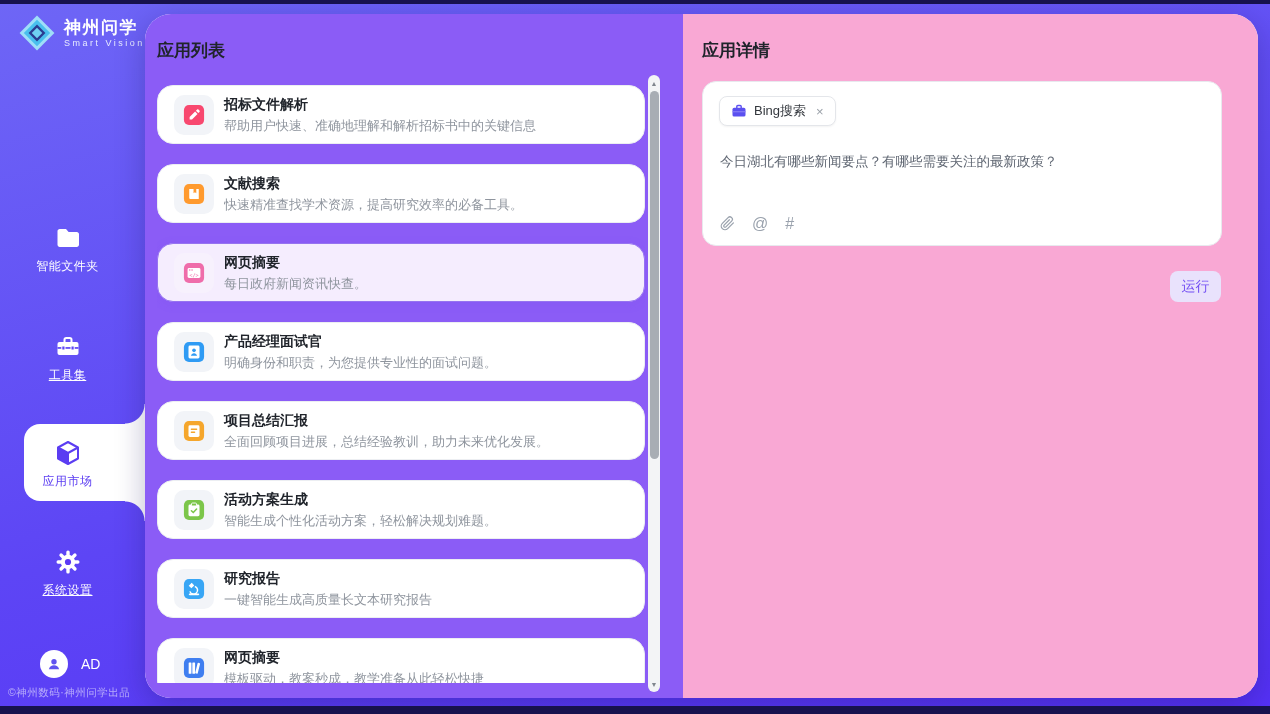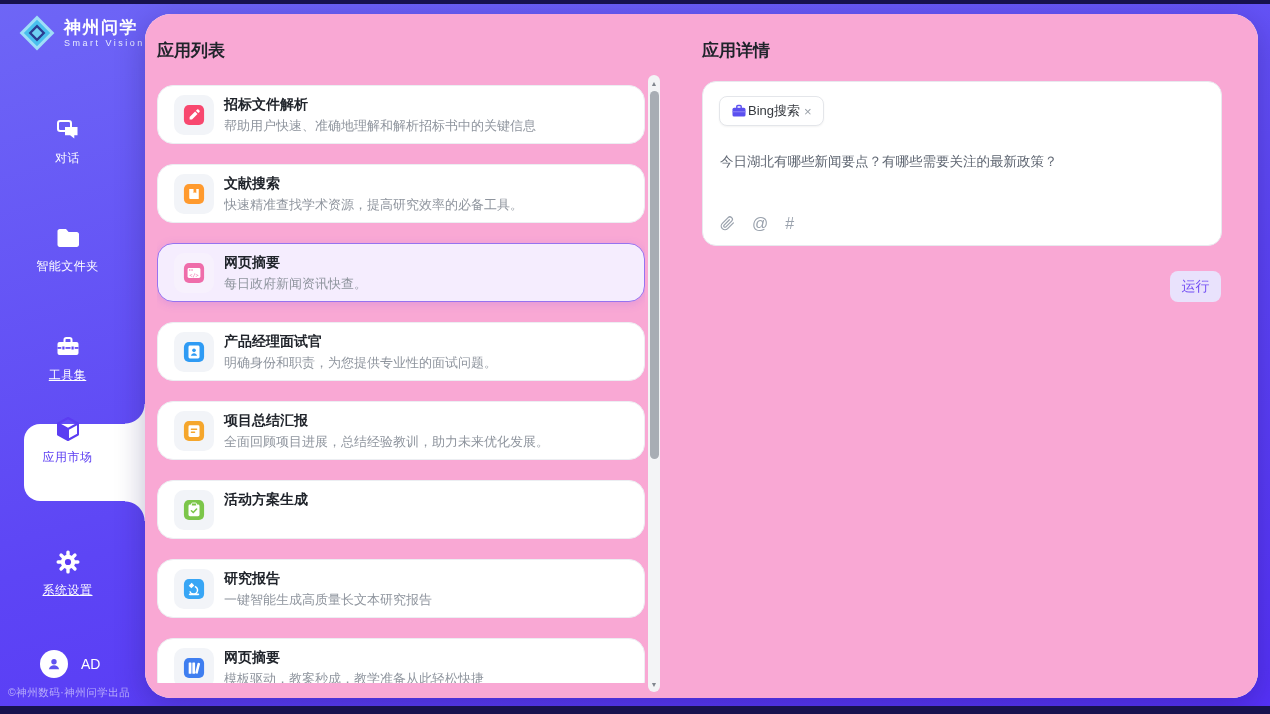--- a/index.html
+++ b/index.html
@@ -18,59 +18,59 @@
   .logo-gem { width:38px; height:38px; flex:0 0 auto; }
   .logo-cn { font-size:17px; font-weight:bold; color:#fff; letter-spacing:1.5px; line-height:1.15; }
   .logo-en { font-size:9px; color:#e7ebff; letter-spacing:2.5px; }
 
   .nav-item { position:absolute; left:0; width:135px; display:flex; flex-direction:column; align-items:center; gap:6px; color:#fff; cursor:pointer; z-index:3; }
   .nav-item .lbl { font-size:12px; letter-spacing:0.5px; }
   .nav-item.underlined .lbl { text-decoration:underline; }
   .nav-chat   { top:112px; }
   .nav-folder { top:220px; }
   .nav-tools  { top:329px; }
-  .nav-market { top:411px; color:#5b3df2;justify-content:flex-end; }
+  .nav-market { top:435px; color:#5b3df2;justify-content:flex-end; }
   .nav-market .lbl { color:#5b3df2; }
   .nav-gear   { top:544px;align-items:center; }
 
   .active-tab { position:absolute; left:24px; top:420px; width:121px; height:77px; background:#fff; border-radius:16px 0 0 16px; z-index:1; }
   .fillet { position:absolute; left:125px; width:20px; height:20px; z-index:1; }
   .fillet.t { top:400px; background:radial-gradient(circle at top left, rgba(0,0,0,0) 19px, #fff 20px); }
   .fillet.b { top:497px; background:radial-gradient(circle at bottom left, rgba(0,0,0,0) 19px, #fff 20px); }
 
   .user { position:absolute; left:40px; top:646px; display:flex; align-items:center; gap:13px; }
   .avatar { width:28px; height:28px; border-radius:50%; background:#fff; display:flex; align-items:center; justify-content:center; }
   .user-name { color:#fff; font-size:14px; }
   .copyright { position:absolute; left:8px; top:682px; font-size:10.5px; color:rgba(255,255,255,0.55); letter-spacing:0.5px; white-space:nowrap; }
 
   
   .content { position:absolute; left:145px; top:14px; width:1113px; height:684px; border-radius:26px; overflow:hidden; display:flex; background:#fff; box-shadow:0 8px 30px rgba(25,16,90,0.28); z-index:2; }
 
   
-  .list-panel { width:538px; flex:0 0 auto; background:#f9a8d4; position:relative; }
+  .list-panel { width:538px; flex:0 0 auto; background:#8b5cf6; position:relative; }
   .panel-title { position:absolute; left:12px; top:25px; font-size:17px; font-weight:bold; color:#20242b; }
   .cards { position:absolute; left:12px; top:71px; width:488px; height:598px; overflow:hidden; }
   .card { height:59px; border:1px solid #eceef2; border-radius:16px; margin-bottom:20px; position:relative; background:#fff; cursor:pointer; }
   .card.selected { background:#f5edfe; border:1.5px solid #9673f0; box-shadow:0 2px 10px rgba(120,80,240,0.18); }
   .app-icon { position:absolute; left:16px; top:9px; width:40px; height:40px; border-radius:10px; background:#f2f4f8; display:flex; align-items:center; justify-content:center; }
   .card.selected .app-icon { background:#f7f1fd; }
   .glyph { width:22px; height:22px; display:block; }
   .card .t { position:absolute; left:66px; top:10px; font-size:14px; font-weight:bold; color:#20242b; white-space:nowrap; }
   .card .d { position:absolute; left:66px; top:31px; font-size:13px; color:#8f959e; white-space:nowrap; overflow:hidden; max-width:405px; }
 
   .scrollbar { position:absolute; left:503px; top:61px; width:12px; height:617px; background:#f3f4f6; border-radius:7px; }
   .sb-arrow { position:absolute; left:0; width:12px; height:14px; color:#80868e; font-size:7px; text-align:center; line-height:15px; cursor:pointer; user-select:none; }
   .sb-up { top:1px; } .sb-down { bottom:1px; }
   .sb-thumb { position:absolute; left:1.5px; top:16px; width:9px; height:368px; background:#a8adb4; border-radius:5px; cursor:pointer; }
 
   
   .detail-panel { flex:1 1 auto; background:#f9a8d4; position:relative; }
   .detail-title { position:absolute; left:19px; top:25px; font-size:17px; font-weight:bold; color:#20242b; }
   .detail-card { position:absolute; left:19px; top:67px; width:520px; height:165px; background:#fff; border:1px solid #e8e9ee; border-radius:14px; }
-  .chip { position:absolute; left:16px; top:14px; height:30px; display:inline-flex; align-items:center; gap:1px; padding:0 11px; background:#fff; border:1px solid #e4e6ea; border-radius:8px; font-size:13px; color:#33373d; box-shadow:0 1px 2px rgba(0,0,0,0.05); }
+  .chip { position:absolute; left:16px; top:14px; height:30px; display:inline-flex; align-items:center; gap:7px; padding:0 11px; background:#fff; border:1px solid #e4e6ea; border-radius:8px; font-size:13px; color:#33373d; box-shadow:0 1px 2px rgba(0,0,0,0.05); }
   .chip .x { color:#9aa0a8; font-size:13px; margin-left:3px; cursor:pointer; }
   .query { position:absolute; left:17px; top:70px; right:16px; font-size:13.5px; color:#5f6672; line-height:1.45; }
   .tools { position:absolute; left:17px; bottom:13px; display:flex; gap:17px; align-items:center; color:#9aa2ad; }
   .tools .sym { font-size:16px; line-height:1; cursor:pointer; }
   .tools svg { display:block; cursor:pointer; }
   .run-btn { position:absolute; right:37px; top:257px; width:51px; height:31px; background:#e9e2fc; color:#7450f3; font-size:14px; border:none; border-radius:8px; cursor:pointer; font-family:"Liberation Sans",sans-serif; }
 </style>
 </head>
 <body>
 
@@ -88,27 +88,20 @@
     <div class="logo-text">
       <div class="logo-cn">神州问学</div>
       <div class="logo-en">Smart Vision</div>
     </div>
   </div>
 
   <div class="active-tab"></div>
   <div class="fillet t"></div>
   <div class="fillet b"></div>
 
-  <div class="nav-item nav-chat">
-    <svg width="28" height="28" viewBox="0 0 28 28">
-      <rect x="4" y="5" width="13" height="10" rx="2.2" fill="none" stroke="#fff" stroke-width="2"></rect>
-      <path d="M11 11h12.5v8.2h-3.2v3.3l-4.2-3.3H11z" fill="#fff"></path>
-    </svg>
-    <span class="lbl">对话</span>
-  </div>
 
   <div class="nav-item nav-folder">
     <svg width="28" height="28" viewBox="0 0 28 28">
       <path d="M3.5 7.2c0-1.2 1-2.2 2.2-2.2h6.3l2.6 3h8.2c1.2 0 2.2 1 2.2 2.2v10.6c0 1.2-1 2.2-2.2 2.2H5.7c-1.2 0-2.2-1-2.2-2.2V7.2z" fill="#fff"></path>
     </svg>
     <span class="lbl">智能文件夹</span>
   </div>
 
   <div class="nav-item nav-tools underlined">
     <svg width="28" height="28" viewBox="0 0 28 28">
@@ -232,20 +225,21 @@
       <div class="card">
         <span class="app-icon" style="color: rgb(124, 198, 74);">
           <svg class="glyph" viewBox="0 0 24 24">
             <rect x="1" y="1" width="22" height="22" rx="5.5" fill="currentColor"></rect>
             <rect x="6" y="6" width="12" height="12.8" rx="1.6" fill="#fff"></rect>
             <rect x="9.3" y="4.4" width="5.4" height="3.2" rx="1" fill="currentColor" stroke="#fff" stroke-width="1"></rect>
             <path d="M9.2 12.8l2 2 3.6-3.8" stroke="currentColor" stroke-width="1.7" fill="none" stroke-linecap="round" stroke-linejoin="round"></path>
           </svg>
         </span>
         <div class="t">活动方案生成</div>
+        <div class="d">智能生成个性化活动方案，轻松解决规划难题。</div>
       </div>
 
       <div class="card">
         <span class="app-icon" style="color: rgb(56, 166, 245);">
           <svg class="glyph" viewBox="0 0 24 24">
             <rect x="1" y="1" width="22" height="22" rx="5.5" fill="currentColor"></rect>
             <path d="M9.5 5.3l2.8 2.8-3.2 3.2-2.8-2.8z" fill="#fff"></path>
             <path d="M12.9 9.2a4.3 4.3 0 11-5.4 5.4" stroke="#fff" stroke-width="1.6" fill="none"></path>
             <rect x="6.3" y="16.9" width="11.4" height="1.8" rx="0.9" fill="#fff"></rect>
           </svg>

